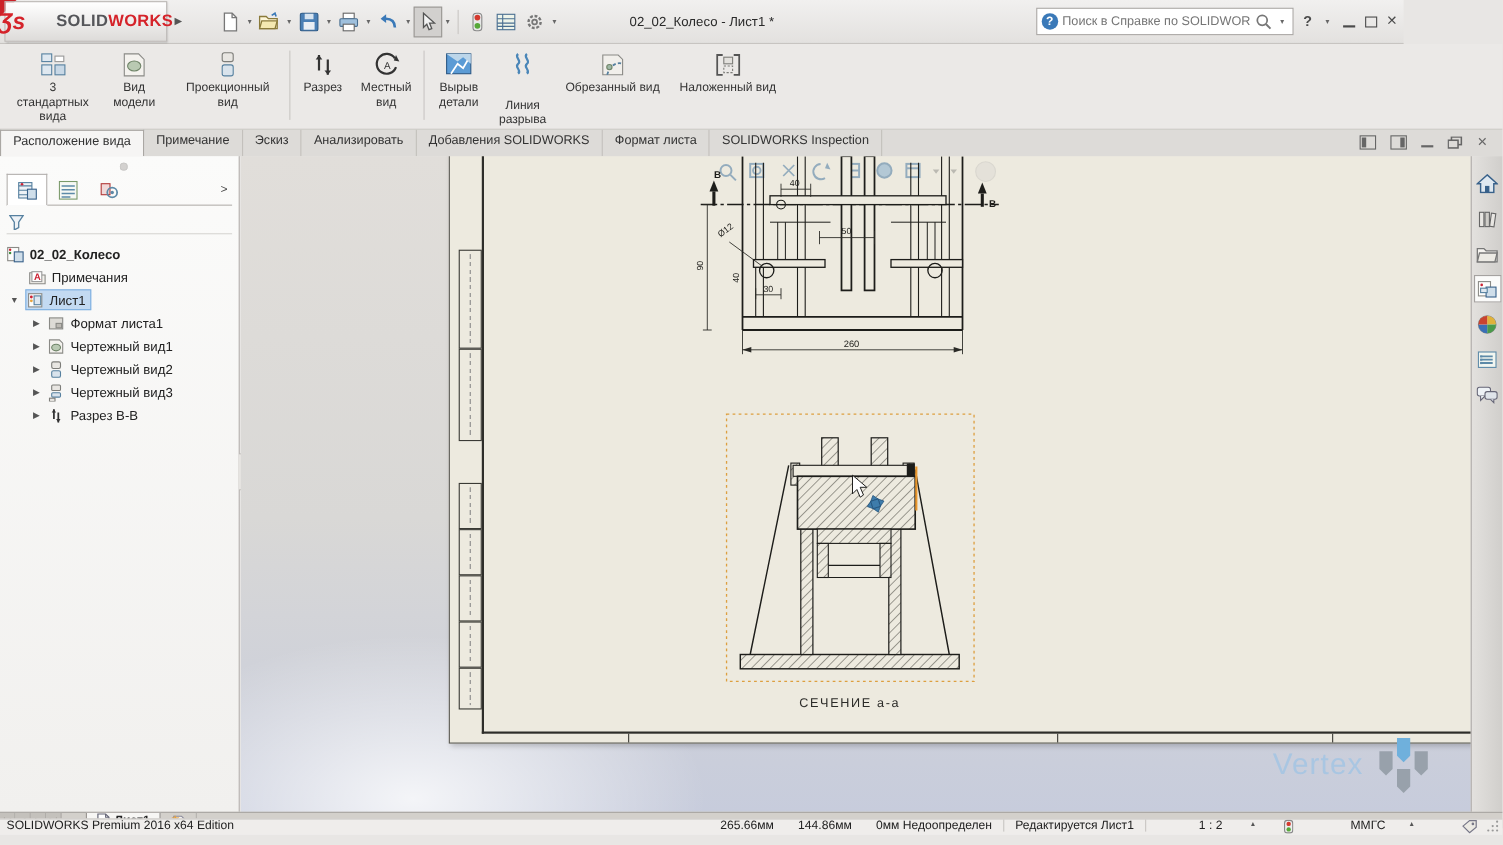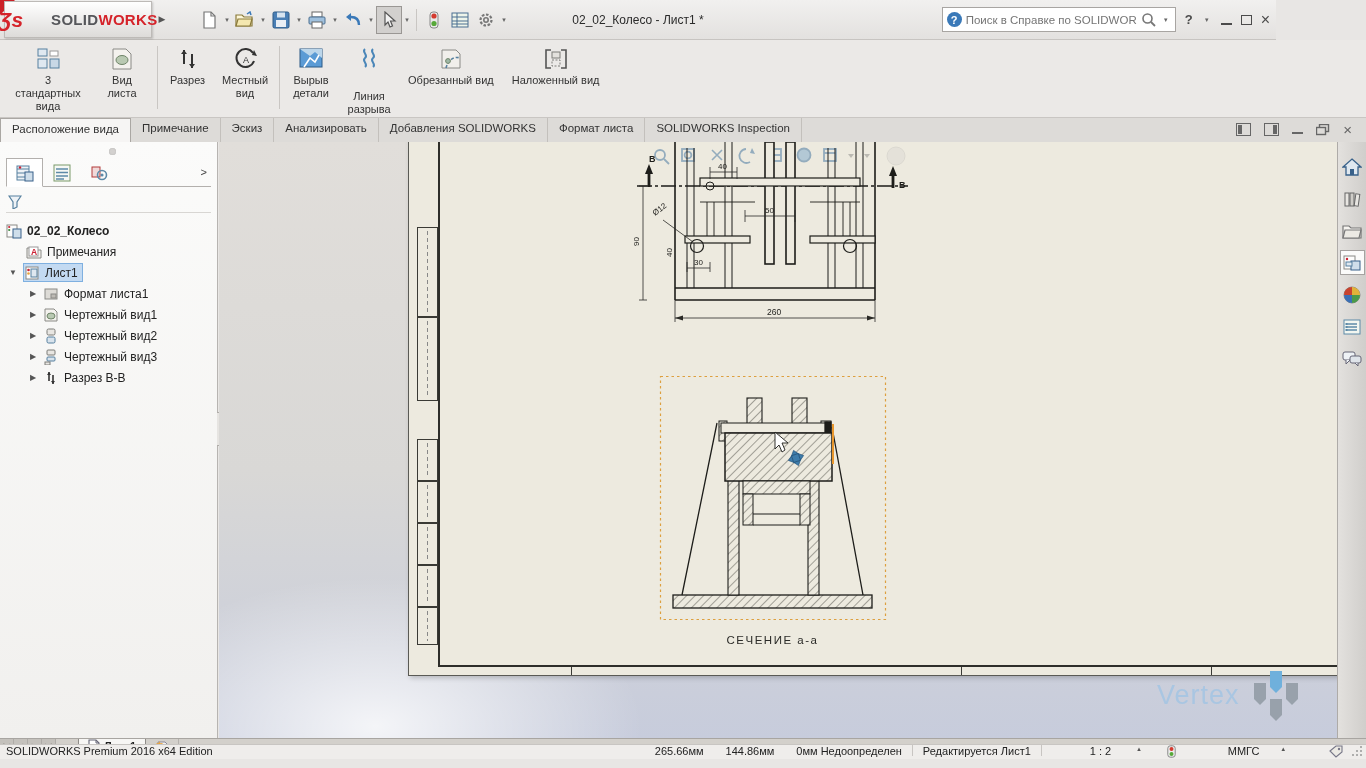--- a/index.html
+++ b/index.html
@@ -235,21 +235,28 @@
         <rect x="15" y="13" width="9" height="9" fill="#c8d8e6" stroke="#56809f"></rect>
         <rect x="15" y="5" width="8" height="5" fill="#fff" stroke="#999"></rect>
       </svg>
     <span class="rb-label">3 стандартных вида</span>
   </div>
   <div class="rb-btn" style="max-width:64px;">
     <svg width="26" height="26" viewBox="0 0 26 26">
         <path d="M4 3h13l5 5v15H4z" fill="#f4f2ee" stroke="#8a8a86"></path>
         <ellipse cx="13" cy="14" rx="6" ry="4.5" fill="#b9c9b2" stroke="#6f8468"></ellipse>
       </svg>
-    <span class="rb-label">Вид листа</span>
+    <span class="rb-label">Вид модели</span>
+  </div>
+  <div class="rb-btn">
+    <svg width="26" height="26" viewBox="0 0 26 26">
+        <rect x="8" y="2" width="10" height="8" rx="2" fill="#e8e6e2" stroke="#7d7d79"></rect>
+        <rect x="8" y="13" width="10" height="10" rx="2" fill="#d9e3ec" stroke="#56809f"></rect>
+      </svg>
+    <span class="rb-label">Проекционный вид</span>
   </div>
   <div class="rb-sep"></div>
   <div class="rb-btn" style="max-width:56px;">
     <svg width="26" height="26" viewBox="0 0 26 26">
         <path d="M9 4v14" stroke="#333" stroke-width="2"></path>
         <path d="M9 4l-3 4h6z" fill="#333"></path>
         <path d="M17 22V8" stroke="#333" stroke-width="2"></path>
         <path d="M17 22l3-4h-6z" fill="#333"></path>
       </svg>
     <span class="rb-label">Разрез</span>

